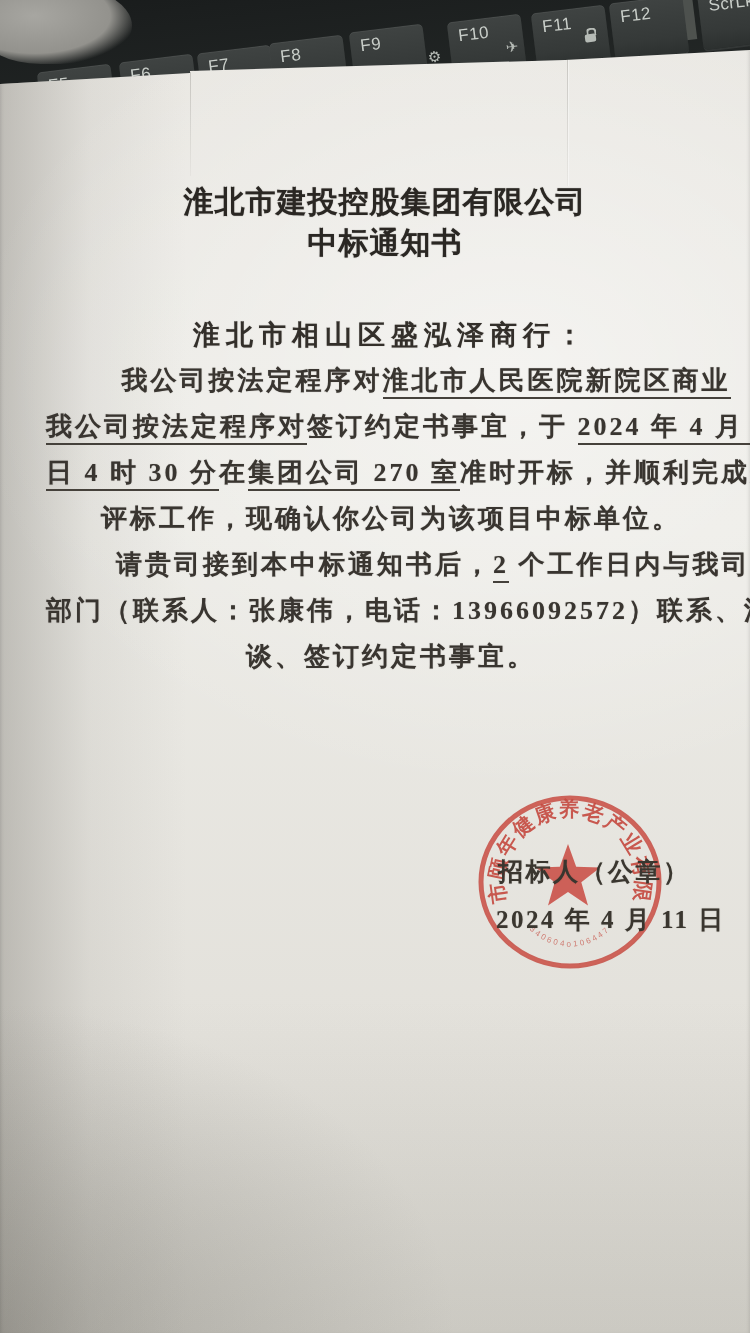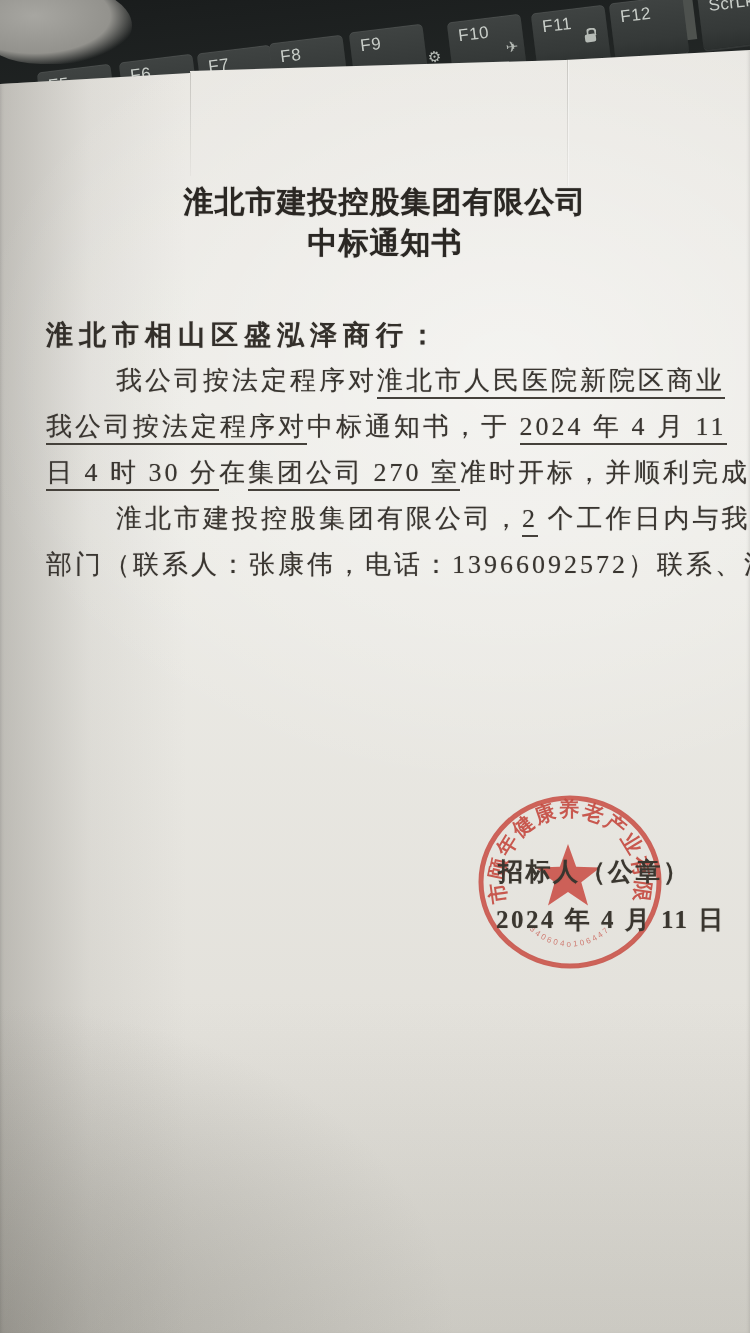--- a/index.html
+++ b/index.html
@@ -60,22 +60,23 @@
   #title-block{
     position:absolute;left:0;top:181px;width:770px;text-align:center;
     font-family:"Liberation Sans",sans-serif;font-weight:bold;color:#2a2723;
     font-size:30px;line-height:41px;letter-spacing:1px;
     text-shadow:0 0 1px rgba(42,39,35,.55);
   }
   #body-block{
     position:absolute;left:46px;top:312px;width:690px;
     color:#393530;font-size:26px;line-height:46px;letter-spacing:3px;
     text-shadow:0 0 1px rgba(57,53,48,.4);
+    text-align:center;
   }
-  .bline{white-space:nowrap;height:46px;}
+  .bline{white-space:nowrap;height:46px;font-weight:bold;}
   .bline.indent{text-indent:70px;}
   .bline.salut{font-weight:bold;letter-spacing:6px;font-size:27px;color:#332f2a;}
   .useg{border-bottom:2px solid #45413b;padding-bottom:2px;}
   #signer-line,#date-line{
     position:absolute;color:#3a362f;white-space:nowrap;
     font-size:25px;letter-spacing:2.5px;text-shadow:0 0 1px rgba(58,54,47,.4);font-weight:bold;
   }
   #signer-line{left:498px;top:855px;}
   #date-line{left:496px;top:903px;}
   
@@ -133,24 +134,26 @@
 
   <div id="title-block">
     <div>淮北市建投控股集团有限公司</div>
     <div>中标通知书</div>
   </div>
 
   <div id="body-block">
     <div class="bline salut">淮北市相山区盛泓泽商行：</div>
 
   <div class="bline indent"><span>我公司按法定程序对</span><span class="useg">淮北市人民医院新院区商业</span></div>
-      <div class="bline"><span class="useg">我公司按法定程序对</span><span>中标通知书，于 </span><span class="useg">2024 年 4 月 11</span></div>
+      <div class="bline"><span class="useg">我公司按法定程序对</span><span>签订约定书事宜，于 </span><span class="useg">2024 年 4 月 11</span></div>
       <div class="bline"><span class="useg">日 4 时 30 分</span><span>在</span><span class="useg">集团公司 270 室</span><span>准时开标，并顺利完成开</span></div>
-      <div class="bline indent"><span>淮北市建投控股集团有限公司，</span><span class="useg">2</span><span> 个工作日内与我司*</span></div>
+      <div class="bline"><span>评标工作，现确认你公司为该项目中标单位。</span></div>
+      <div class="bline indent"><span>请贵司接到本中标通知书后，</span><span class="useg">2</span><span> 个工作日内与我司*</span></div>
       <div class="bline"><span>部门（联系人：张康伟，电话：13966092572）联系、洽</span></div>
+      <div class="bline"><span>谈、签订约定书事宜。</span></div>
     </div>
 
   <svg id="seal" viewBox="0 0 186 174">
     <ellipse cx="93" cy="87" rx="89" ry="84" fill="none" stroke="#c23b31" stroke-width="5" opacity=".85"></ellipse>
     <ellipse cx="93" cy="87" rx="89" ry="84" fill="none" stroke="#d4574b" stroke-width="2" opacity=".4"></ellipse>
     <defs>
       <path id="sealArcTop" d="M 29.2,104.1 A 66,66 0 1 1 156.8,104.1" fill="none"></path>
       <path id="sealArcBottom" d="M 43,122 A 57,57 0 0 0 143,122" fill="none"></path>
     </defs>
     <text font-size="20.5" font-family="Liberation Sans, sans-serif" font-weight="bold" fill="#c23b31" letter-spacing="2" opacity=".92">

